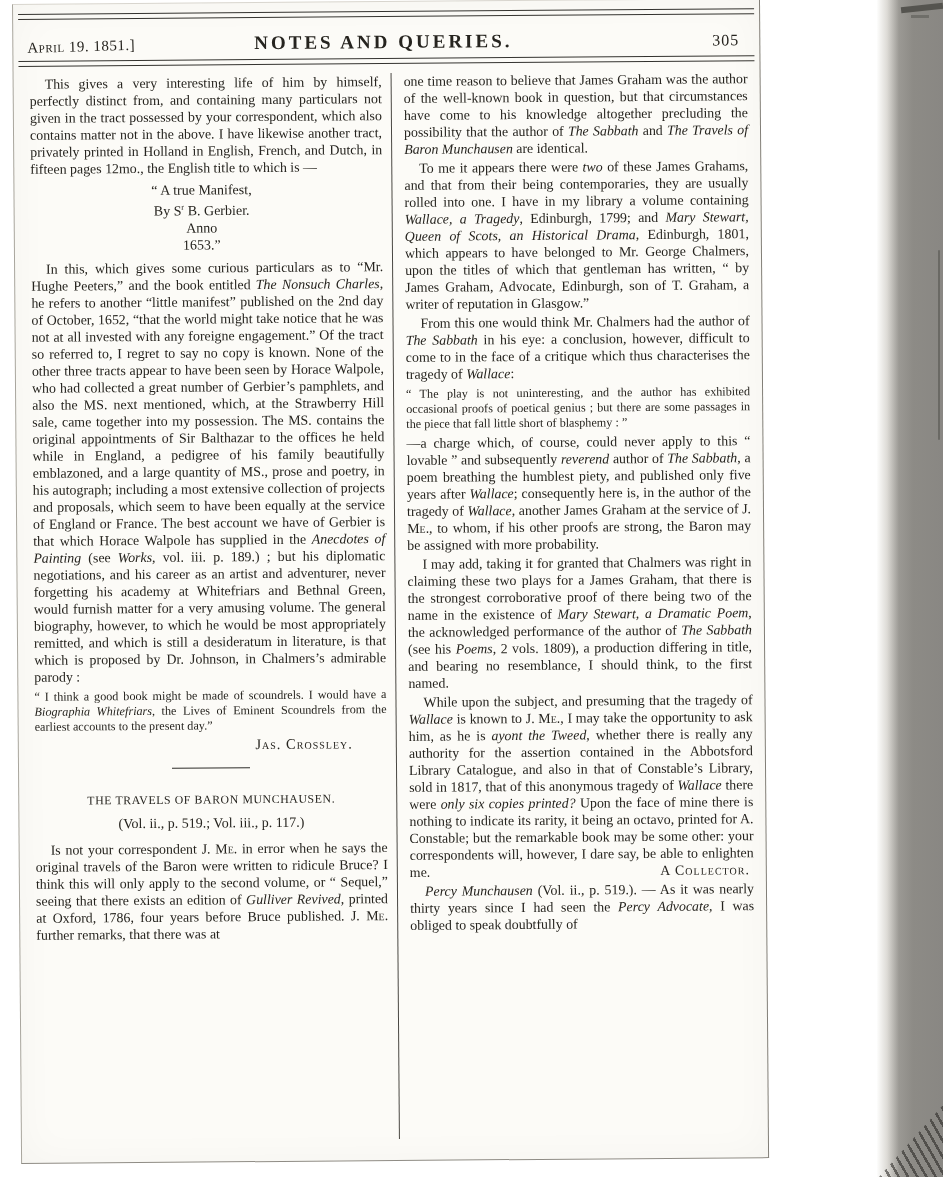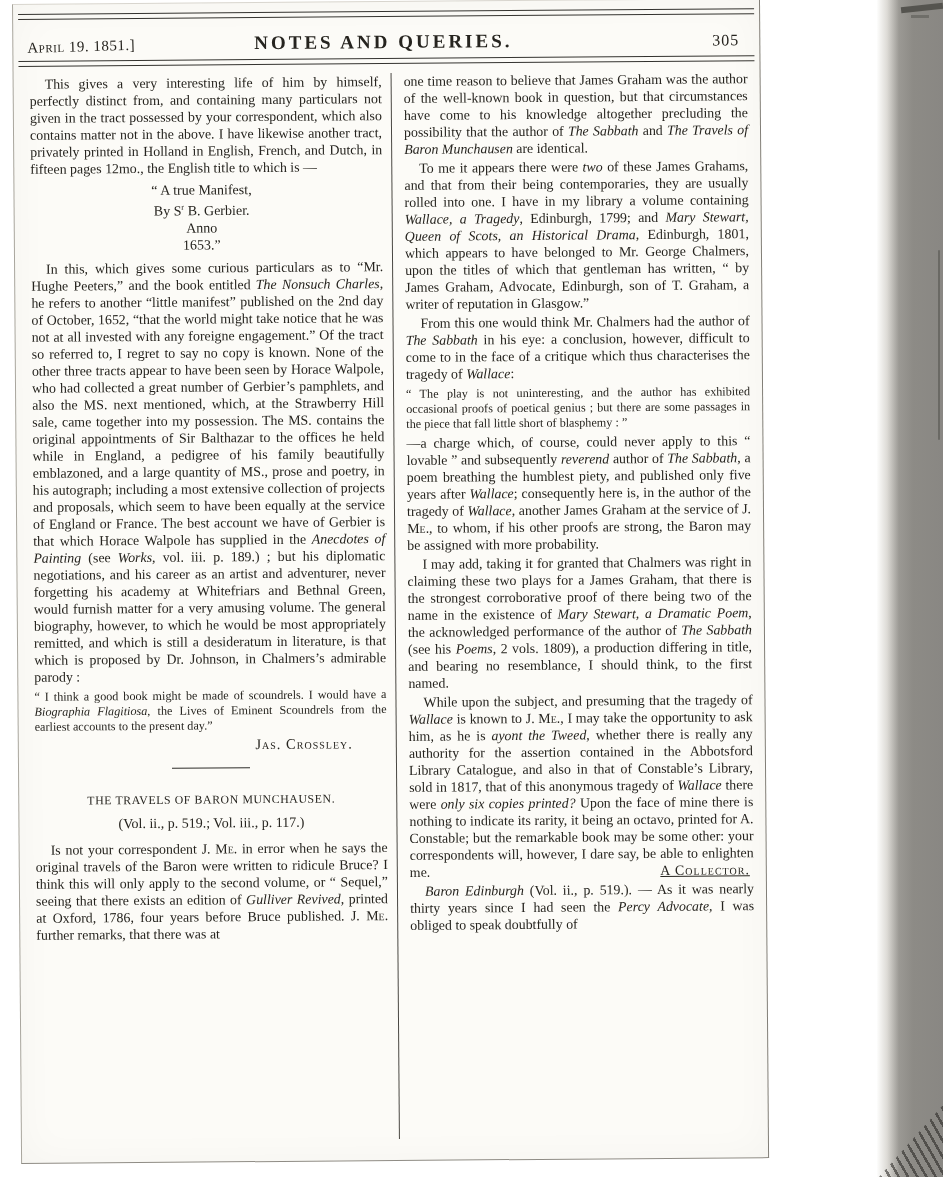--- a/index.html
+++ b/index.html
@@ -29,21 +29,21 @@
 
   .body-p{margin:0 0 2px;font-size:13.9px;line-height:17px;text-align:justify;text-indent:15px;}
   .no-indent{text-indent:0;}
   .verse{text-align:center;font-size:14px;line-height:17.2px;margin:5px 10px 6px 0;}
   .small-quote{margin:4px 0 3px;font-size:12.2px;line-height:15px;text-align:justify;text-indent:0;}
   .signature{text-align:right;padding-right:34px;font-variant:small-caps;letter-spacing:1px;
     font-size:14.5px;margin:3px 0 12px;}
   .divider{width:78px;border-top:1.3px solid #2e2d2a;margin:14px auto 24px;}
   .section-title{text-align:center;font-size:11.8px;letter-spacing:.6px;margin:0 0 8px;}
   .section-ref{text-align:center;font-size:14px;margin:0 0 9px;}
-  .sig-inline{float:right;font-variant:small-caps;letter-spacing:1px;padding-right:4px;text-decoration:underline;}
+  .sig-inline{float:right;font-variant:small-caps;letter-spacing:1px;padding-right:4px;}
   .sc{font-variant:small-caps;}
   sup{font-size:.6em;}
   i{font-style:italic;}
 
   
   .edge-strip{position:absolute;top:0;right:0;width:66px;height:1177px;
     background:linear-gradient(90deg,#fdfdfc 0px,#dddbd6 10px,#9b9994 22px,#8d8b86 36px,#898783 66px);}
   .edge-mark-top{position:absolute;top:5px;right:0;width:42px;height:6px;background:#55544f;transform:rotate(-6deg);}
   .edge-mark-top2{position:absolute;top:15px;right:14px;width:18px;height:3px;background:#6f6e69;}
   .edge-line{position:absolute;top:250px;right:3px;width:2px;height:190px;background:#6a6964;border-radius:1px;}
@@ -72,39 +72,39 @@
 
       <div class="col col-left">
         <p class="body-p">This gives a very interesting life of him by himself, perfectly distinct from, and containing many particulars not given in the tract possessed by your correspondent, which also contains matter not in the above. I have likewise another tract, privately printed in Holland in English, French, and Dutch, in fifteen pages 12mo., the English title to which is —</p>
         <div class="verse">
           <div>“ A true Manifest,</div>
           <div>By S<sup>r</sup> B. Gerbier.</div>
           <div>Anno</div>
           <div>1653.”</div>
         </div>
         <p class="body-p">In this, which gives some curious particulars as to “Mr. Hughe Peeters,” and the book entitled <i>The Nonsuch Charles</i>, he refers to another “little manifest” published on the 2nd day of October, 1652, “that the world might take notice that he was not at all invested with any foreigne engagement.” Of the tract so referred to, I regret to say no copy is known. None of the other three tracts appear to have been seen by Horace Walpole, who had collected a great number of Gerbier’s pamphlets, and also the MS. next mentioned, which, at the Strawberry Hill sale, came together into my possession. The MS. contains the original appointments of Sir Balthazar to the offices he held while in England, a pedigree of his family beautifully emblazoned, and a large quantity of MS., prose and poetry, in his autograph; including a most extensive collection of projects and proposals, which seem to have been equally at the service of England or France. The best account we have of Gerbier is that which Horace Walpole has supplied in the <i>Anecdotes of Painting</i> (see <i>Works</i>, vol. iii. p. 189.) ; but his diplomatic negotiations, and his career as an artist and adventurer, never forgetting his academy at Whitefriars and Bethnal Green, would furnish matter for a very amusing volume. The general biography, however, to which he would be most appropriately remitted, and which is still a desideratum in literature, is that which is proposed by Dr. Johnson, in Chalmers’s admirable parody :</p>
-        <p class="small-quote">“ I think a good book might be made of scoundrels. I would have a <i>Biographia Flagitiosa</i>, the Lives of Eminent Scoundrels from the earliest accounts to the present day.”</p>
+        <p class="small-quote">“ I think a good book might be made of scoundrels. I would have a <i>Biographia Whitefriars</i>, the Lives of Eminent Scoundrels from the earliest accounts to the present day.”</p>
         <div class="signature">Jas. Crossley.</div>
         <div class="divider"></div>
         <div class="section-title">THE TRAVELS OF BARON MUNCHAUSEN.</div>
         <div class="section-ref">(Vol. ii., p. 519.; Vol. iii., p. 117.)</div>
         <p class="body-p">Is not your correspondent J. M<span class="sc">e</span>. in error when he says the original travels of the Baron were written to ridicule Bruce?  I think this will only apply to the second volume, or “ Sequel,” seeing that there exists an edition of <i>Gulliver Revived</i>, printed at Oxford, 1786, four years before Bruce published.  J. M<span class="sc">e</span>. further remarks, that there was at</p>
       </div>
 
       <div class="col-rule"></div>
 
       <div class="col col-right">
         <p class="body-p no-indent">one time reason to believe that James Graham was the author of the well-known book in question, but that circumstances have come to his knowledge altogether precluding the possibility that the author of <i>The Sabbath</i> and <i>The Travels of Baron Munchausen</i> are identical.</p>
         <p class="body-p">To me it appears there were <i>two</i> of these James Grahams, and that from their being contemporaries, they are usually rolled into one.  I have in my library a volume containing <i>Wallace, a Tragedy</i>, Edinburgh, 1799; and <i>Mary Stewart, Queen of Scots, an Historical Drama</i>, Edinburgh, 1801, which appears to have belonged to Mr. George Chalmers, upon the titles of which that gentleman has written, “ by James Graham, Advocate, Edinburgh, son of T. Graham, a writer of reputation in Glasgow.”</p>
         <p class="body-p">From this one would think Mr. Chalmers had the author of <i>The Sabbath</i> in his eye: a conclusion, however, difficult to come to in the face of a critique which thus characterises the tragedy of <i>Wallace</i>:</p>
         <p class="small-quote">“ The play is not uninteresting, and the author has exhibited occasional proofs of poetical genius ; but there are some passages in the piece that fall little short of blasphemy : ”</p>
         <p class="body-p no-indent">—a charge which, of course, could never apply to this “ lovable ” and subsequently <i>reverend</i> author of <i>The Sabbath</i>, a poem breathing the humblest piety, and published only five years after <i>Wallace</i>; consequently here is, in the author of the tragedy of <i>Wallace</i>, another James Graham at the service of J. M<span class="sc">e</span>., to whom, if his other proofs are strong, the Baron may be assigned with more probability.</p>
         <p class="body-p">I may add, taking it for granted that Chalmers was right in claiming these two plays for a James Graham, that there is the strongest corroborative proof of there being two of the name in the existence of <i>Mary Stewart, a Dramatic Poem</i>, the acknowledged performance of the author of <i>The Sabbath</i> (see his <i>Poems</i>, 2 vols. 1809), a production differing in title, and bearing no resemblance, I should think, to the first named.</p>
         <p class="body-p"><span>While upon the subject, and presuming that the tragedy of <i>Wallace</i> is known to J. M<span class="sc">e</span>., I may take the opportunity to ask him, as he is <i>ayont the Tweed</i>, whether there is really any authority for the assertion contained in the Abbotsford Library Catalogue, and also in that of Constable’s Library, sold in 1817, that of this anonymous tragedy of <i>Wallace</i> there were <i>only six copies printed?</i>  Upon the face of mine there is nothing to indicate its rarity, it being an octavo, printed for A. Constable; but the remarkable book may be some other: your correspondents will, however, I dare say, be able to enlighten me.</span><span class="sig-inline">A Collector.</span></p>
-        <p class="body-p"><i>Baron Edinburgh</i> (Vol. ii., p. 519.). — As it was nearly thirty years since I had seen the <i>Percy Advocate</i>, I was obliged to speak doubtfully of</p>
+        <p class="body-p"><i>Percy Munchausen</i> (Vol. ii., p. 519.). — As it was nearly thirty years since I had seen the <i>Percy Advocate</i>, I was obliged to speak doubtfully of</p>
       </div>
 
     </div>
   </div>
 
   <div class="edge-strip">
     <div class="edge-mark-top"></div>
     <div class="edge-mark-top2"></div>
     <div class="edge-line"></div>
     <div class="edge-bottom"></div>

